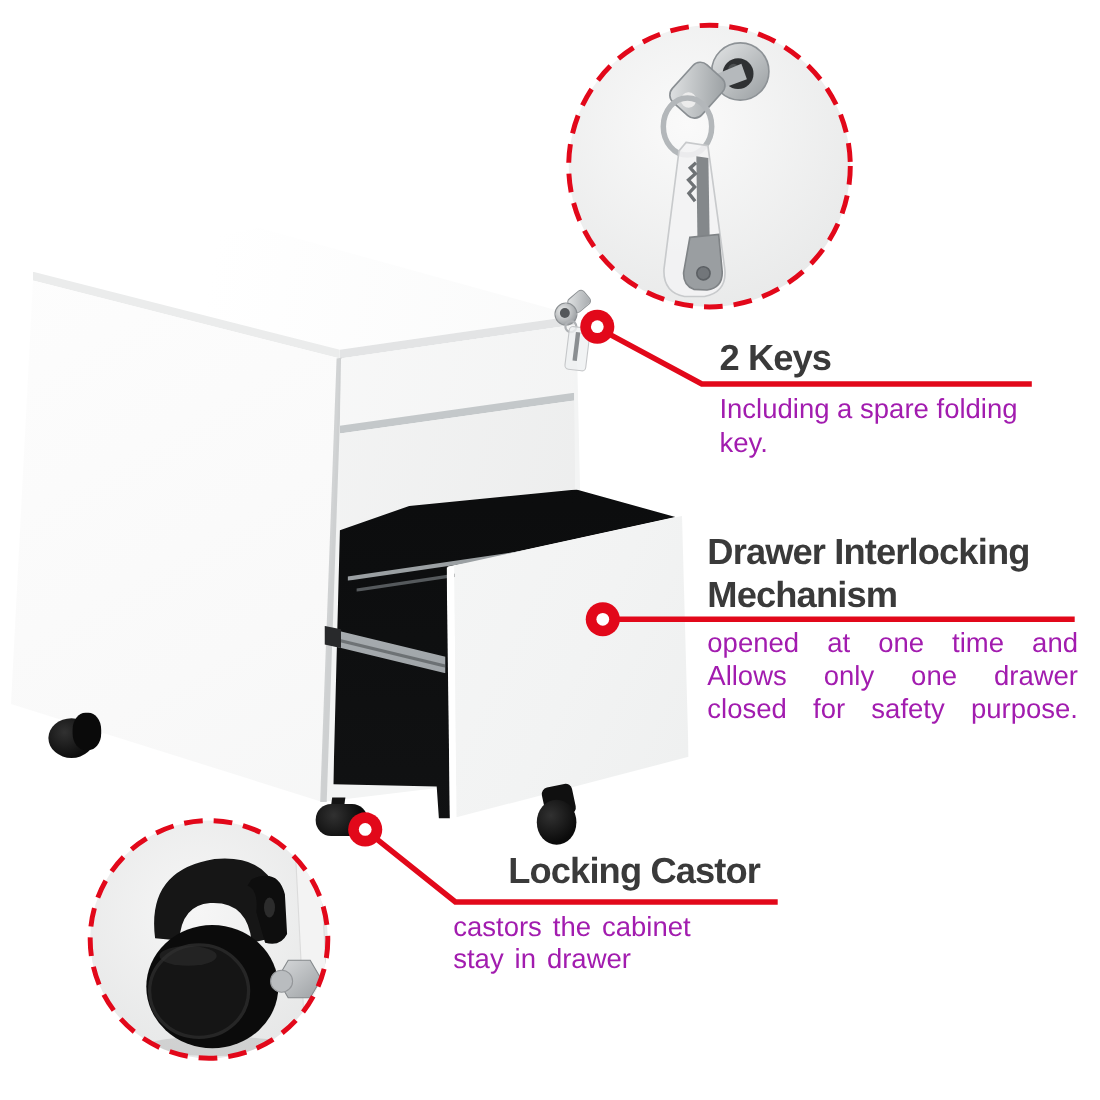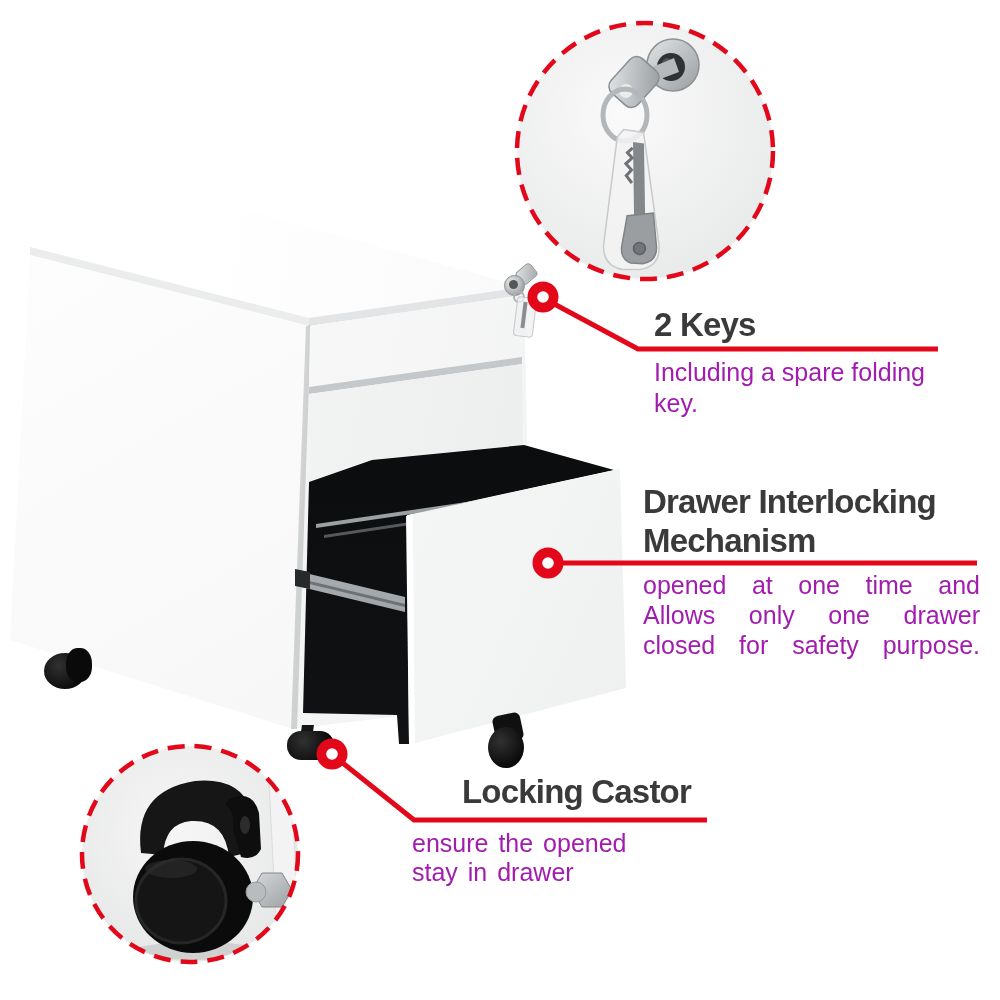--- a/index.html
+++ b/index.html
@@ -193,17 +193,17 @@
 
   <div class="callout-title" style="left:643px;top:482px;width:358px;">Drawer Interlocking Mechanism</div>
   <div class="callout-body just" id="interlock-body" style="left:643px;top:570px;">
     <span class="bl">opened at one time and</span>
     <span class="bl">Allows only one drawer</span>
     <span class="bl">closed for safety purpose.</span>
   </div>
 
   <div class="callout-title" style="left:434px;top:772px;margin-left:28px;">Locking Castor</div>
   <div class="callout-body" id="castor-body" style="left:412px;top:829px;">
-    <span class="bl">ensure the opened</span>
+    <span class="bl">castors the cabinet</span>
     <span class="bl">stay in drawer</span>
   </div>
 
 </div>
 
 </body></html>

